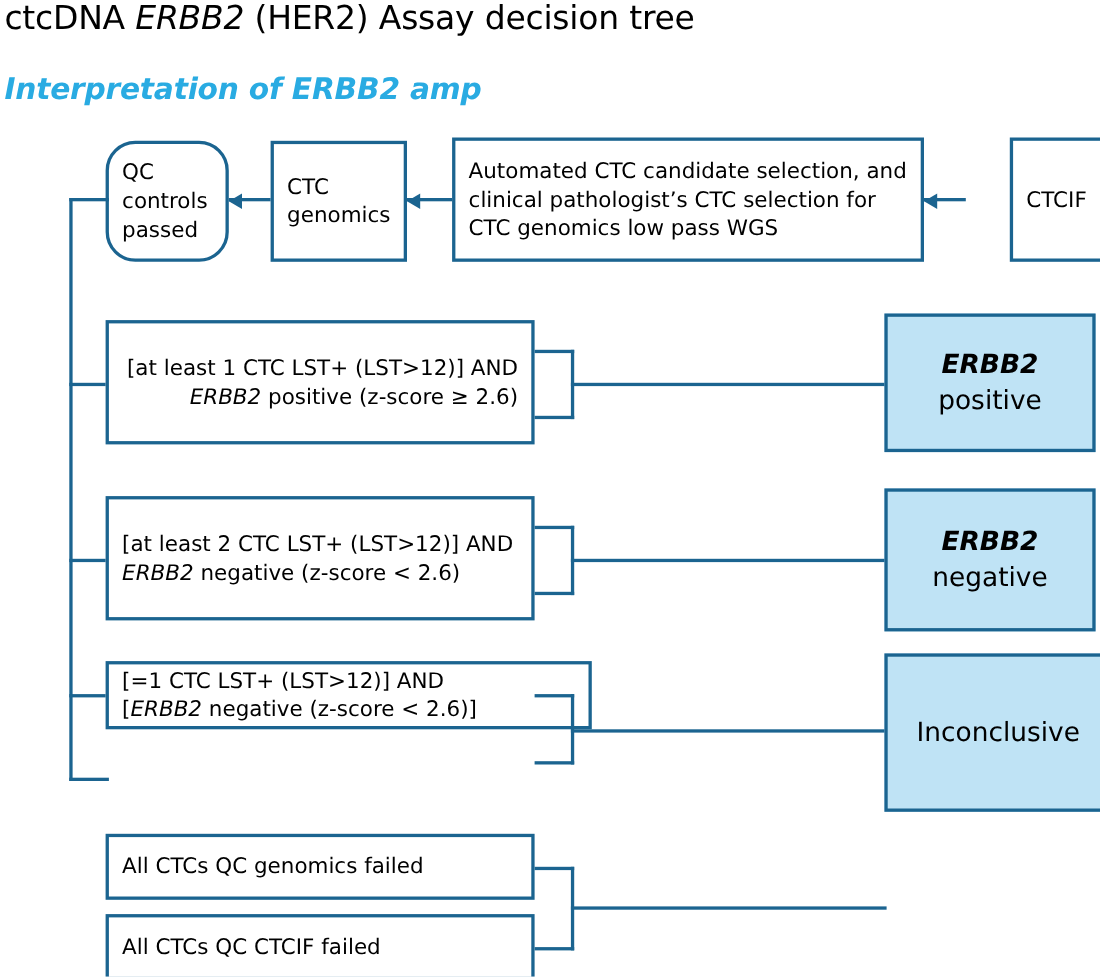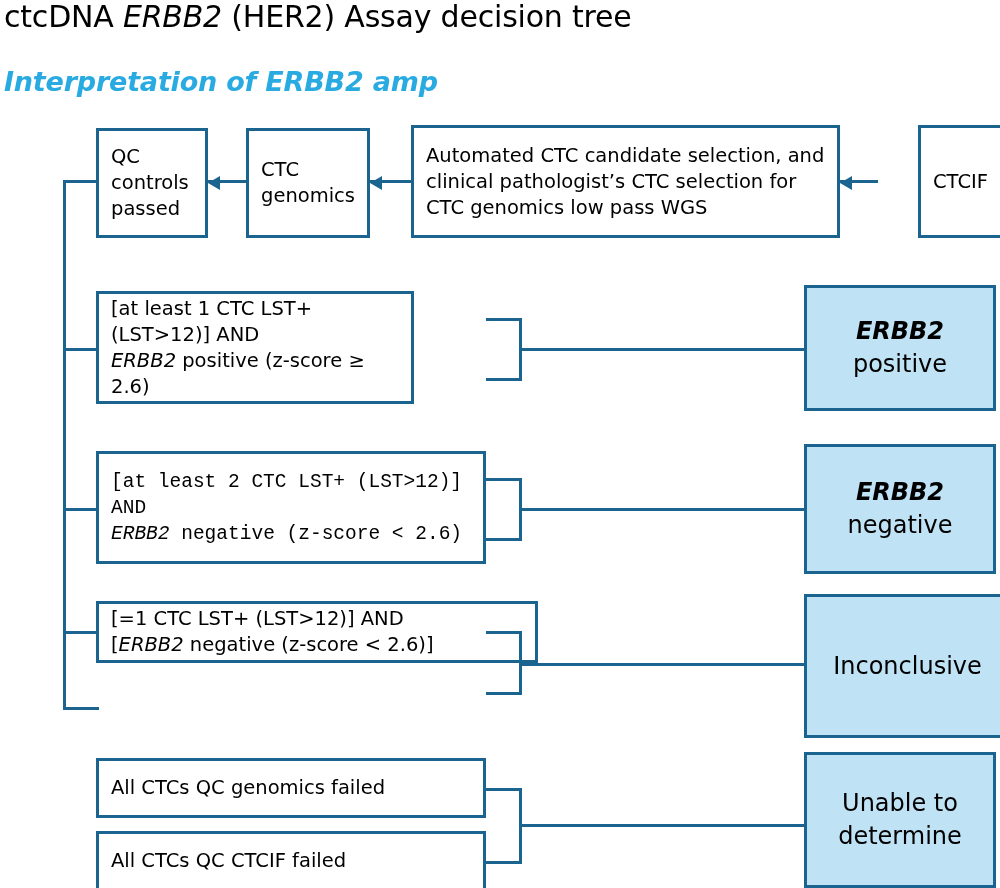--- a/index.html
+++ b/index.html
@@ -100,21 +100,21 @@
 </head>
 <body>
 
 <div id="canvas">
 
   <div id="title">
     <span>ctcDNA </span><span class="it">ERBB2</span><span> (HER2) Assay decision tree</span>
   </div>
   <div id="subtitle">Interpretation of ERBB2 amp</div>
 
-  <div class="box" style="left:96px; top:128px; width:112px; height:110px;">
+  <div class="box" style="left:96px; top:128px; width:112px; height:110px;border-radius:27px;">
     <span class="txt" style="white-space:pre-line;">QC
 controls
 passed</span>
   </div>
 
   <div class="box" style="left:411px; top:125px; width:429px; height:113px;">
     <span class="txt">Automated CTC candidate selection, and clinical pathologist’s CTC selection for CTC genomics low pass WGS</span>
   </div>
 
   <div class="box" style="left:246px; top:128px; width:124px; height:110px;">
@@ -136,28 +136,28 @@
   <div class="arrow-left" style="left:840px; top:176px;"></div>
 
   <div class="vline" style="left:63px; top:180px; height:530px;"></div>
 
   <div class="hline" style="left:63px; top:180px; width:36px;"></div>
   <div class="hline" style="left:63px; top:348px; width:36px;"></div>
   <div class="hline" style="left:63px; top:508px; width:36px;"></div>
   <div class="hline" style="left:63px; top:631px; width:36px;"></div>
   <div class="hline" style="left:63px; top:707px; width:36px;"></div>
 
-  <div class="box" style="left:96px; top:291px; width:318px; height:113px;">
+  <div class="box" style="left:96px; top:291px; width:390px; height:113px;text-align:right;">
     <span class="txt">
       <span>[at least 1 CTC LST+ (LST&gt;12)] AND</span><br>
       <span class="it">ERBB2</span><span> positive (z-score ≥ 2.6)</span>
     </span>
   </div>
 
-  <div class="box" style="left:96px; top:451px; width:390px; height:113px;font-family:Liberation Mono, monospace;">
+  <div class="box" style="left:96px; top:451px; width:390px; height:113px;">
     <span class="txt">
       <span>[at least 2 CTC LST+ (LST&gt;12)] AND</span><br>
       <span class="it">ERBB2</span><span> negative (z-score &lt; 2.6)</span>
     </span>
   </div>
 
   <div class="box" style="left:96px; top:601px; width:442px; height:62px;justify-content:flex-end;">
     <span class="txt">
       <span>[=1 CTC LST+ (LST&gt;12)] AND</span><br>
       <span>[</span><span class="it">ERBB2</span><span> negative (z-score &lt; 2.6)]</span>
@@ -204,18 +204,14 @@
     <span class="txt">
       <span class="bi">ERBB2</span><br>
       <span>negative</span>
     </span>
   </div>
 
   <div class="box blue" style="left:804px; top:594px; width:207px; height:144px;">
     <span class="txt">Inconclusive</span>
   </div>
 
-  <div class="box blue" style="left:804px; top:752px; width:192px; height:136px;">
-    <span class="txt" style="white-space:pre-line;">Unable to
-determine</span>
-  </div>
 
 </div>
 
 </body></html>

